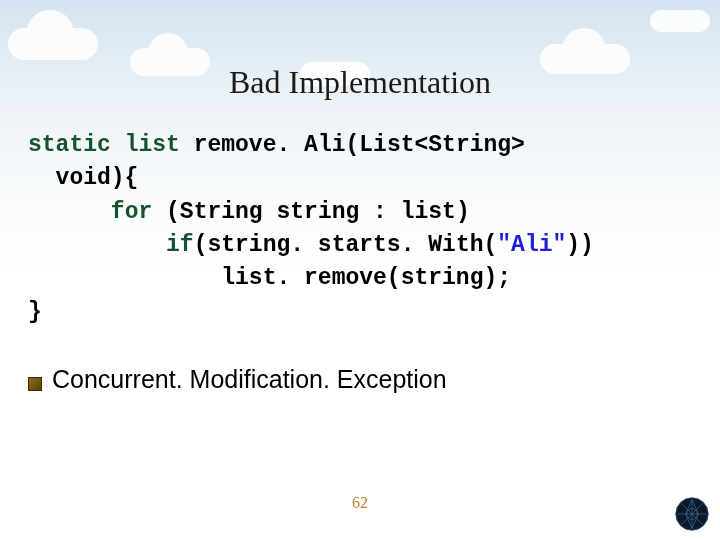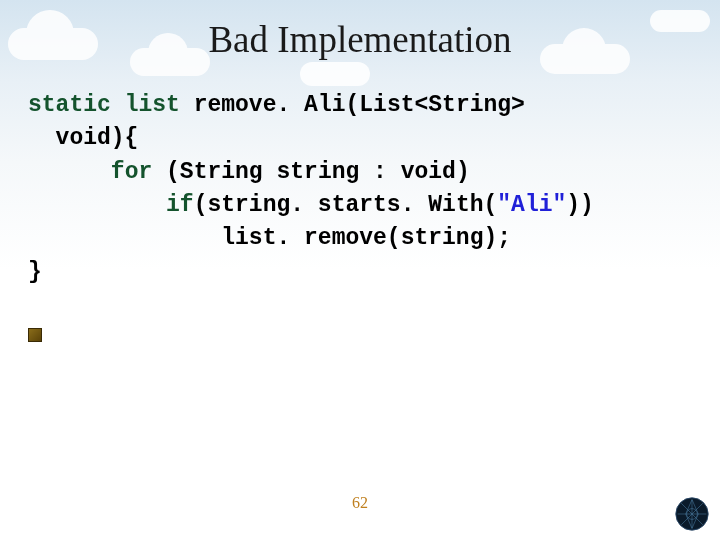--- a/index.html
+++ b/index.html
@@ -20,28 +20,29 @@
   .cloud1 { width: 90px; height: 32px; top: 28px; left: 8px; }
   .cloud1::before { content:""; position:absolute; width:48px; height:48px; background:#fff; border-radius:50%; top:-18px; left:18px; }
   .cloud2 { width: 80px; height: 28px; top: 48px; left: 130px; }
   .cloud2::before { content:""; position:absolute; width:40px; height:40px; background:#fff; border-radius:50%; top:-15px; left:18px; }
   .cloud3 { width: 70px; height: 24px; top: 62px; left: 300px; }
   .cloud4 { width: 90px; height: 30px; top: 44px; left: 540px; }
   .cloud4::before { content:""; position:absolute; width:44px; height:44px; background:#fff; border-radius:50%; top:-16px; left:22px; }
   .cloud5 { width: 60px; height: 22px; top: 10px; left: 650px; }
   .title {
     font-family: Garamond, Georgia, serif;
-    font-size: 37px;
+    font-size: 32px;
     color: #1a1a1a;
     text-align: center;
     padding-top: 18px;
     padding-bottom: 28px;
     font-weight: normal;
     position: relative;
     z-index: 2;
+    margin-top: 46px;
   }
   .content {
     padding: 0 28px;
     position: relative;
     z-index: 2;
   }
   .code {
     font-family: "Courier New", Courier, monospace;
     font-size: 23px;
     font-weight: bold;
@@ -98,28 +99,29 @@
 <div class="cloud cloud2"></div>
 <div class="cloud cloud3"></div>
 <div class="cloud cloud4"></div>
 <div class="cloud cloud5"></div>
 
 <h1 class="title">Bad Implementation</h1>
 
 <div class="content">
   <div class="code"><span class="kw">static</span><span> </span><span class="kw">list</span><span> remove. Ali(List&lt;String&gt;</span>
 <span>  void){</span>
-<span>      </span><span class="kw">for</span><span> (String string : void)</span>
+<span>      </span><span class="kw">for</span><span> (String string : list)</span>
 <span>          </span><span class="kw">if</span><span>(string. starts. With(</span><span class="str">"Ali"</span><span>))</span>
 <span>              list. remove(string);</span>
 <span>}</span></div>
 
   <div class="notes">
     <div class="row">
       <span class="bullet"></span>
+      <span>Concurrent. Modification. Exception</span>
     </div>
   </div>
 </div>
 
 <div class="pagenum">62</div>
 
 <div class="logo">
   <svg viewBox="0 0 40 40">
     <circle cx="20" cy="20" r="18" fill="#0a1a2a" stroke="#2a4a6a" stroke-width="1"></circle>
     <g stroke="#4a7aa0" stroke-width="0.6" fill="none">

